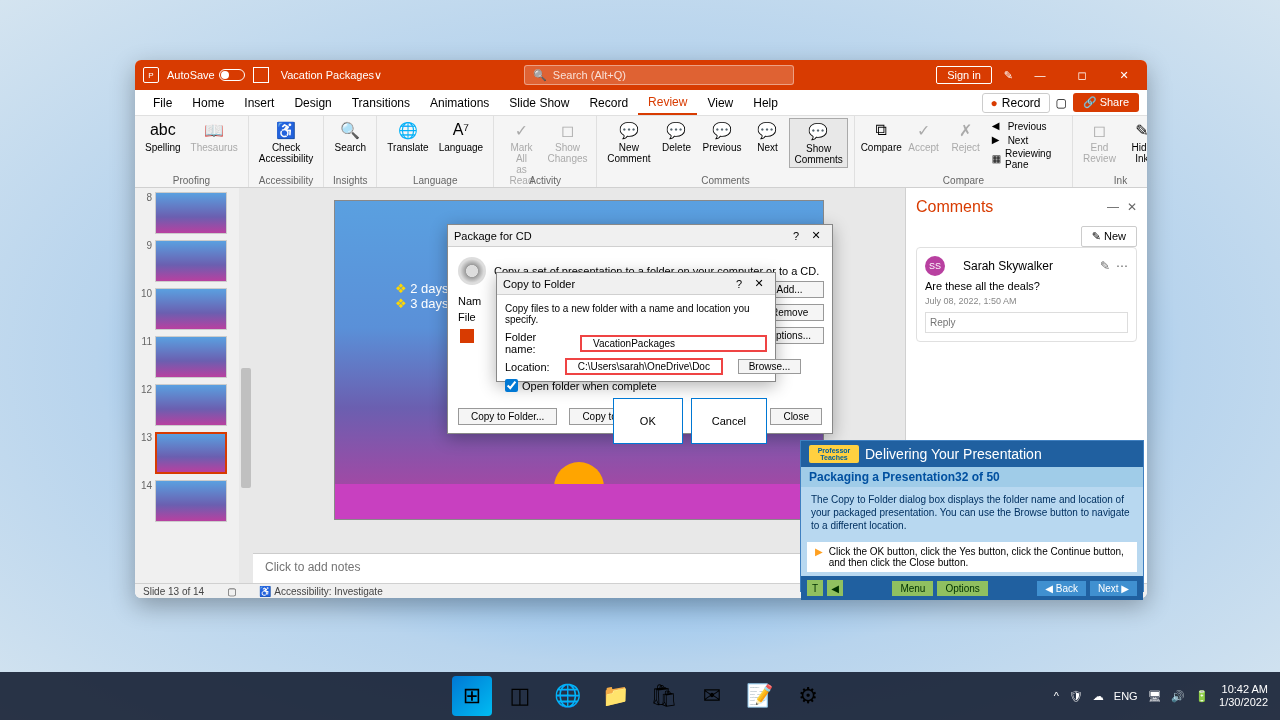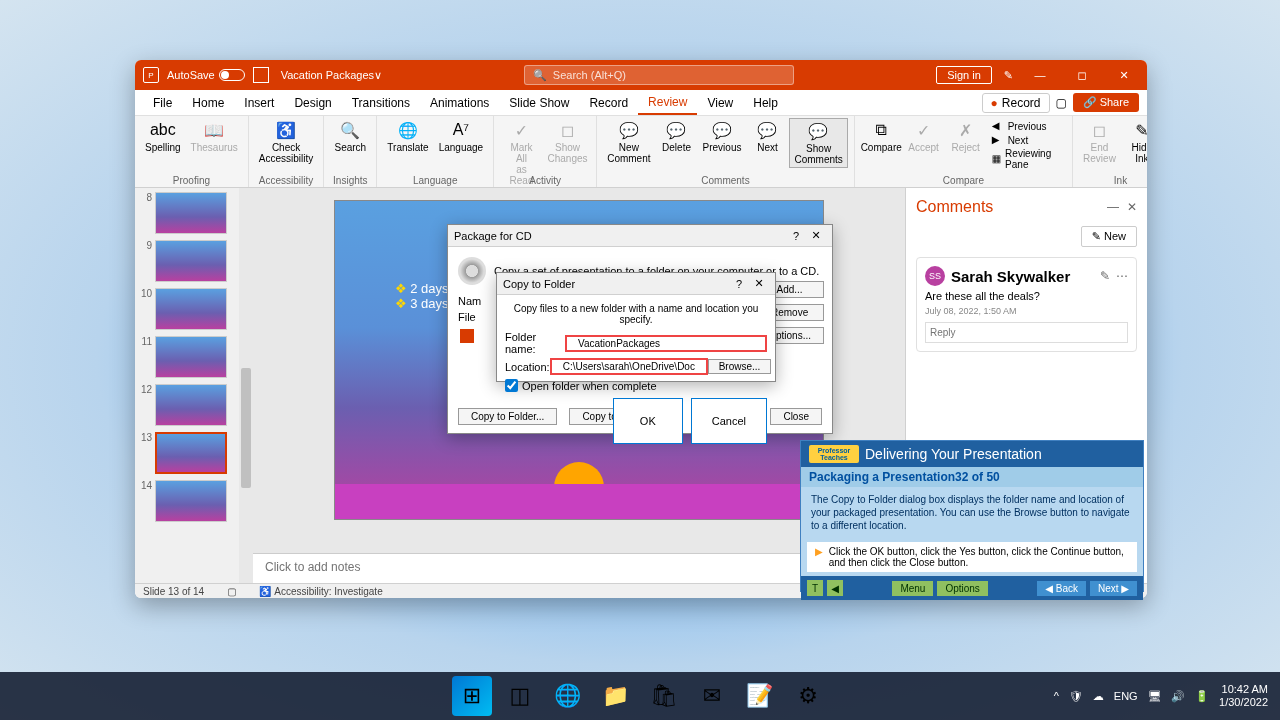--- a/index.html
+++ b/index.html
@@ -54,25 +54,25 @@
 .sun { position: absolute; left: 50%; bottom: 32px; transform: translateX(-50%); width: 50px; height: 25px; background: #ffa500; border-radius: 25px 25px 0 0; }
 .sun-lines { position: absolute; left: 50%; bottom: 12px; transform: translateX(-50%); width: 70px; }
 .sun-lines div { height: 2px; background: #ff6090; margin: 2px 0; }
 .ground { position: absolute; bottom: 0; left: 0; right: 0; height: 35px; background: #c840c0; }
 .notes { height: 30px; border-top: 1px solid #ccc; padding: 6px 12px; font-size: 12px; color: #737373; background: white; }
 
 .comments-panel { width: 242px; background: white; border-left: 1px solid #d0d0d0; padding: 10px; }
 .comments-header { display: flex; justify-content: space-between; align-items: center; margin-bottom: 10px; }
 .comments-header h2 { color: #d83b01; font-size: 16px; font-weight: normal; }
 .comments-header .ctrls { display: flex; gap: 8px; color: #666; font-size: 12px; }
-.new-comment-btn { float: right; padding: 3px 10px; border: 1px solid #ccc; font-size: 11px; border-radius: 2px; margin-bottom: 10px; }
+.new-comment-btn { float: right; padding: 3px 10px; border: 1px solid #ccc; font-size: 11px; border-radius: 2px; }
 .comment { border: 1px solid #e0e0e0; padding: 8px; border-radius: 4px; clear: both; margin-top: 30px; }
 .comment-head { display: flex; align-items: center; gap: 6px; margin-bottom: 4px; }
 .avatar { width: 20px; height: 20px; background: #b840a0; border-radius: 50%; color: white; font-size: 9px; display: flex; align-items: center; justify-content: center; }
-.comment-name { font-size: 15px; font-weight: 700; flex: 1; }
+.comment-name { font-size: 12px; font-weight: 400; flex: 1; margin-left: 12px; }
 .comment-actions { display: flex; gap: 6px; font-size: 12px; color: #666; }
 .comment-text { font-size: 11px; margin-bottom: 4px; }
 .comment-date { font-size: 9px; color: #888; margin-bottom: 6px; }
 .reply-box { width: 100%; padding: 4px; border: 1px solid #ddd; font-size: 10px; }
 
 .status-bar { height: 15px; background: #f0f0f0; border-top: 1px solid #d0d0d0; font-size: 10px; padding: 0 8px; display: flex; align-items: center; gap: 23px; color: #444; }
 
 .dialog { position: absolute; background: white; border: 1px solid #888; box-shadow: 0 4px 16px rgba(0,0,0,0.3); font-size: 11px; }
 .dialog-title { height: 22px; background: #f0f0f0; border-bottom: 1px solid #d0d0d0; display: flex; align-items: center; padding: 0 6px; }
 .dialog-title span:first-child { flex: 1; }
@@ -85,22 +85,22 @@
 .dlg-package .lbl { width: 40px; }
 .file-item { display: flex; align-items: center; gap: 4px; padding: 2px; }
 .file-icon { width: 14px; height: 14px; background: #d83b01; }
 .side-btns { position: absolute; right: 8px; top: 56px; display: flex; flex-direction: column; gap: 6px; }
 .side-btns button, .bottom-btns button { padding: 2px 12px; font-size: 10px; border: 1px solid #999; background: #f5f5f5; cursor: pointer; }
 .bottom-btns { position: absolute; bottom: 8px; left: 0; right: 0; padding: 0 10px; display: flex; gap: 12px; }
 .bottom-btns button:last-child { margin-left: auto; }
 
 .dlg-copy { left: 496px; top: 272px; width: 280px; height: 110px; z-index: 10; }
 .dlg-copy .body { padding: 8px; }
-.dlg-copy .instr2 { font-size: 10px; margin-bottom: 6px; text-align: center; }
-.dlg-copy .form-row { display: flex; align-items: center; gap: 0; margin: 3px 0; }
+.dlg-copy .instr2 { font-size: 10px; margin-bottom: 6px; }
+.dlg-copy .form-row { display: flex; align-items: center; gap: 15px; margin: 3px 0; }
 .dlg-copy .lbl { width: 60px; }
 .dlg-copy input[type=text] { flex: 1; border: 2px solid #ef4444; padding: 1px 11px; font-size: 10px; }
 .dlg-copy .browse-btn { padding: 1px 10px; font-size: 10px; border: 1px solid #999; background: #f5f5f5; }
 .dlg-copy .check-row { display: flex; align-items: center; gap: 4px; margin: 4px 0; }
 .dlg-copy .check-row input { accent-color: #0078d4; }
 .dlg-copy .dlg-btns { display: flex; justify-content: flex-end; gap: 8px; margin-top: 6px; }
 .dlg-copy .dlg-btns button { padding: 2px 20px; font-size: 11px; border: 1px solid #0078d4; background: white; }
 
 .tutorial { position: absolute; left: 800px; top: 440px; width: 344px; height: 152px; background: #b8d8f0; border: 1px solid #4080c0; font-size: 11px; }
 .tut-header { background: #2060a0; color: white; padding: 4px 8px; display: flex; align-items: center; gap: 6px; height: 26px; }

